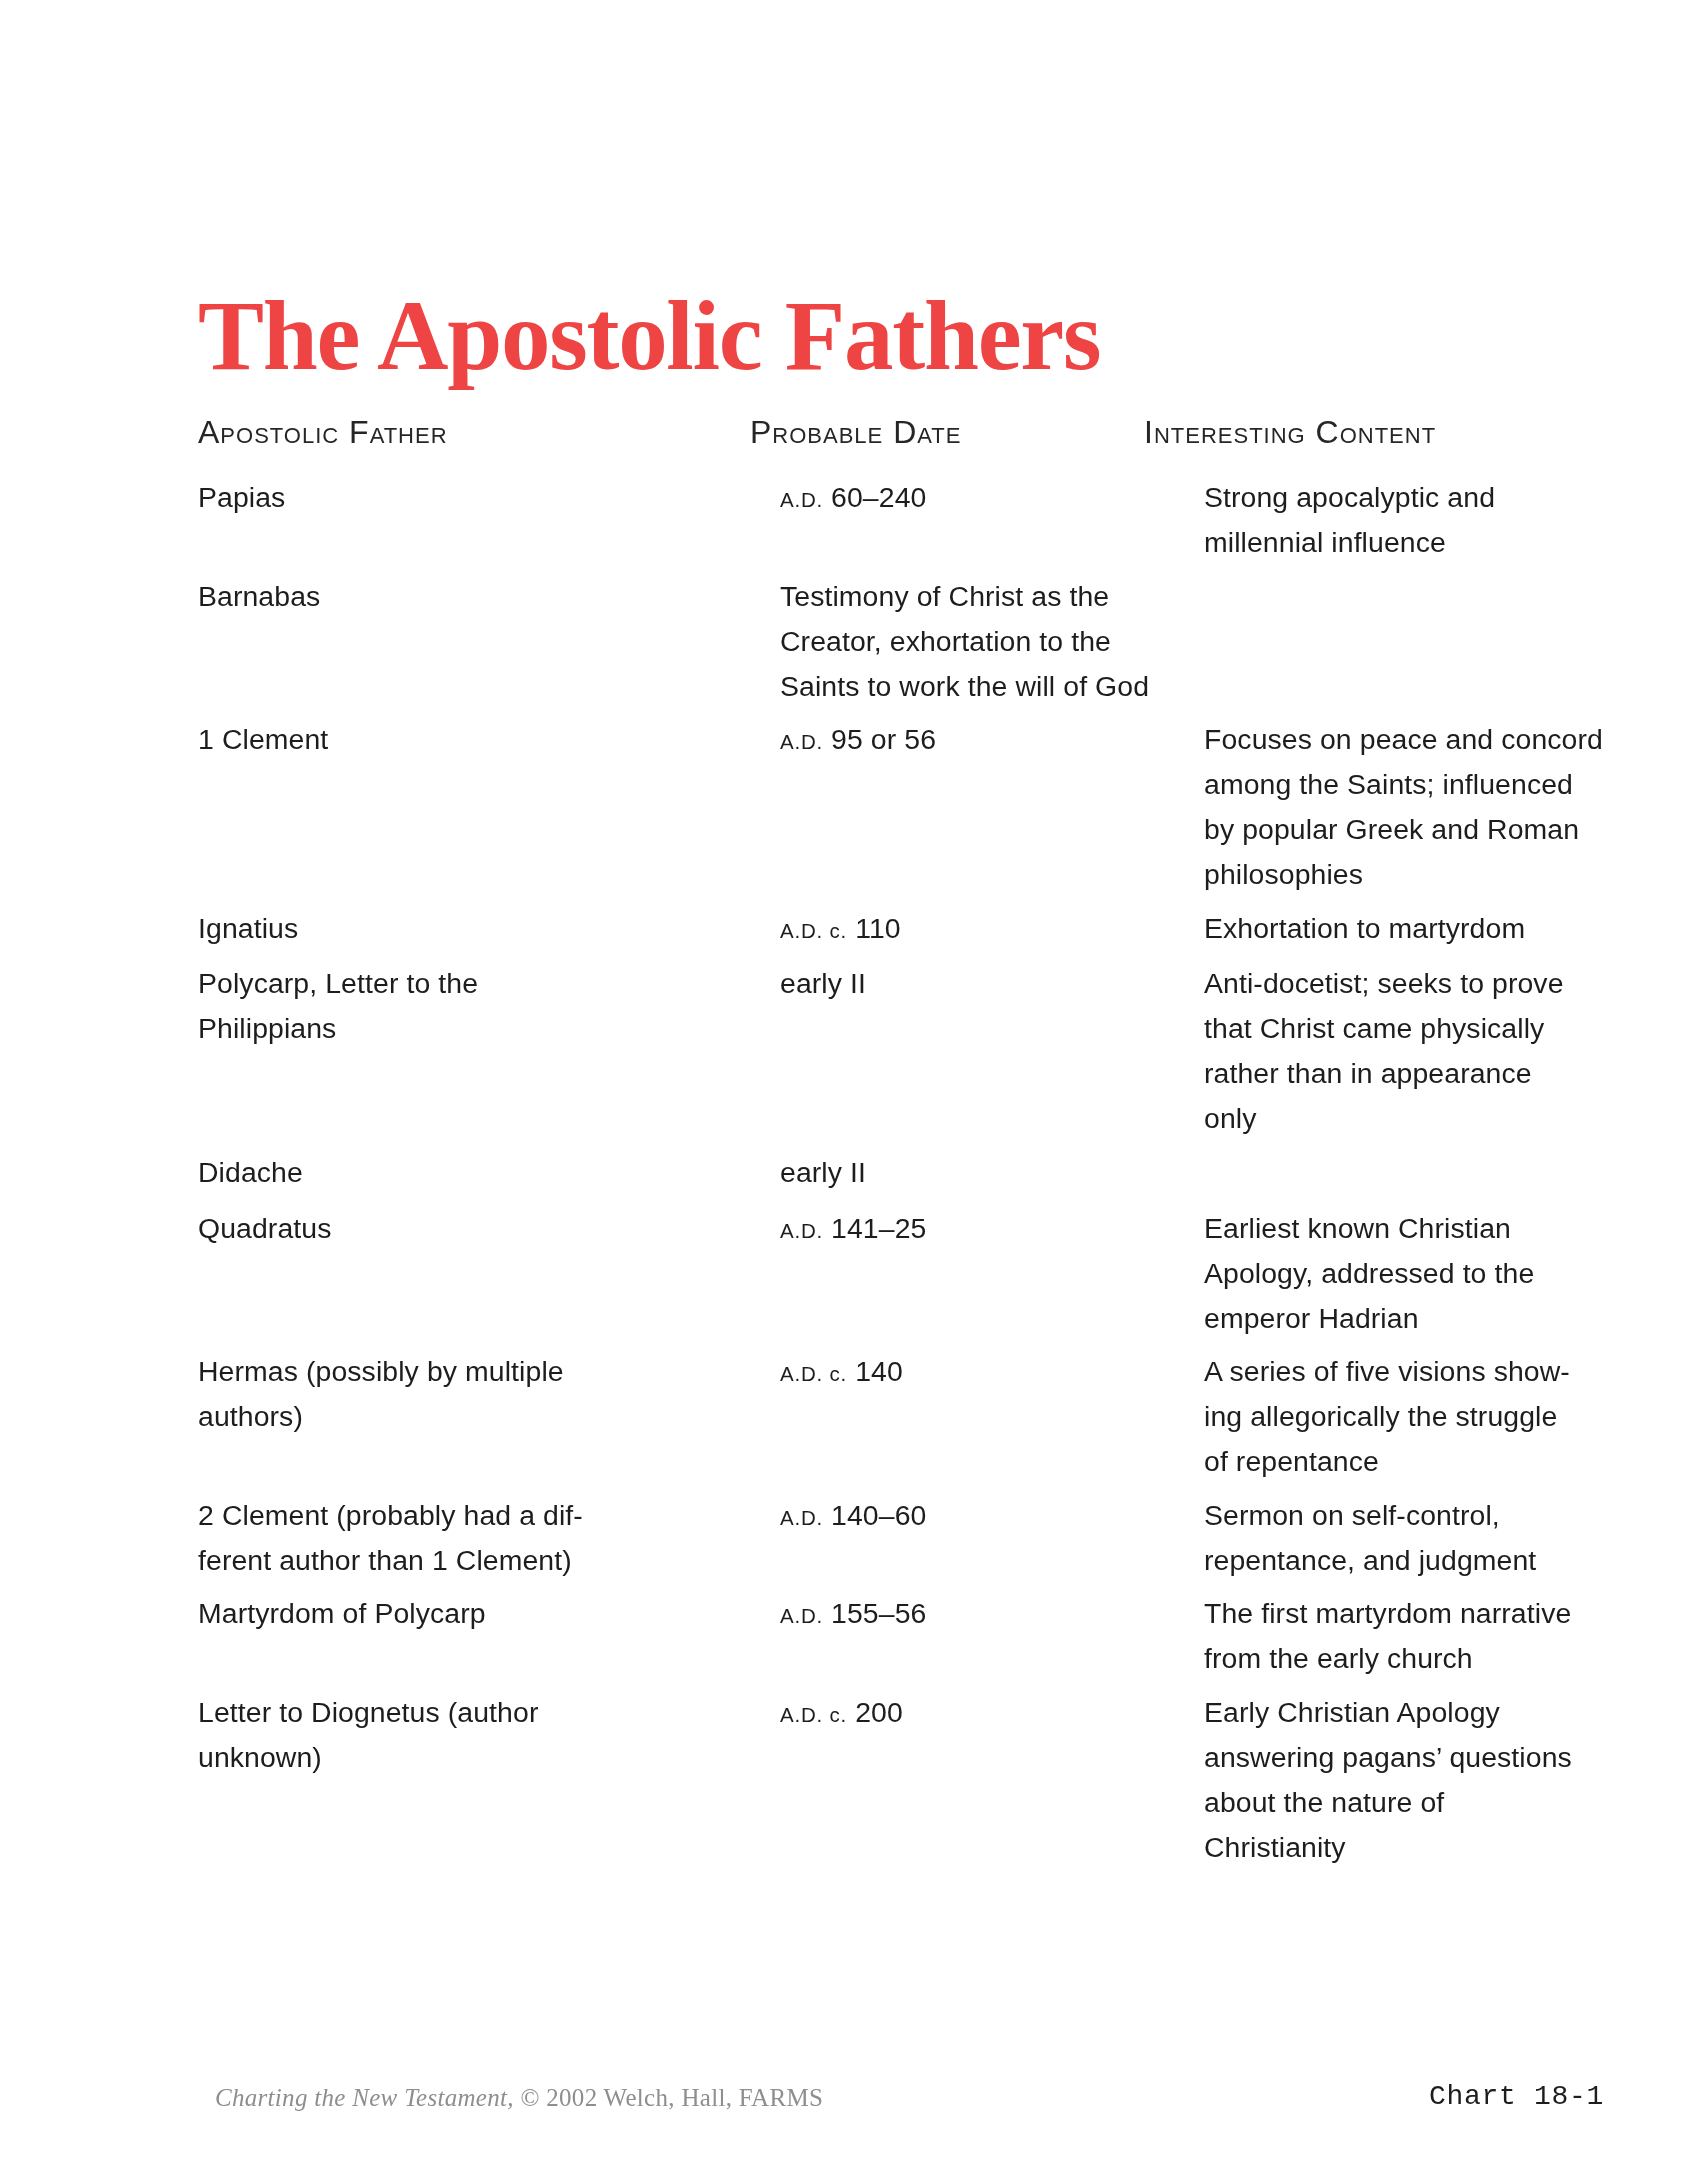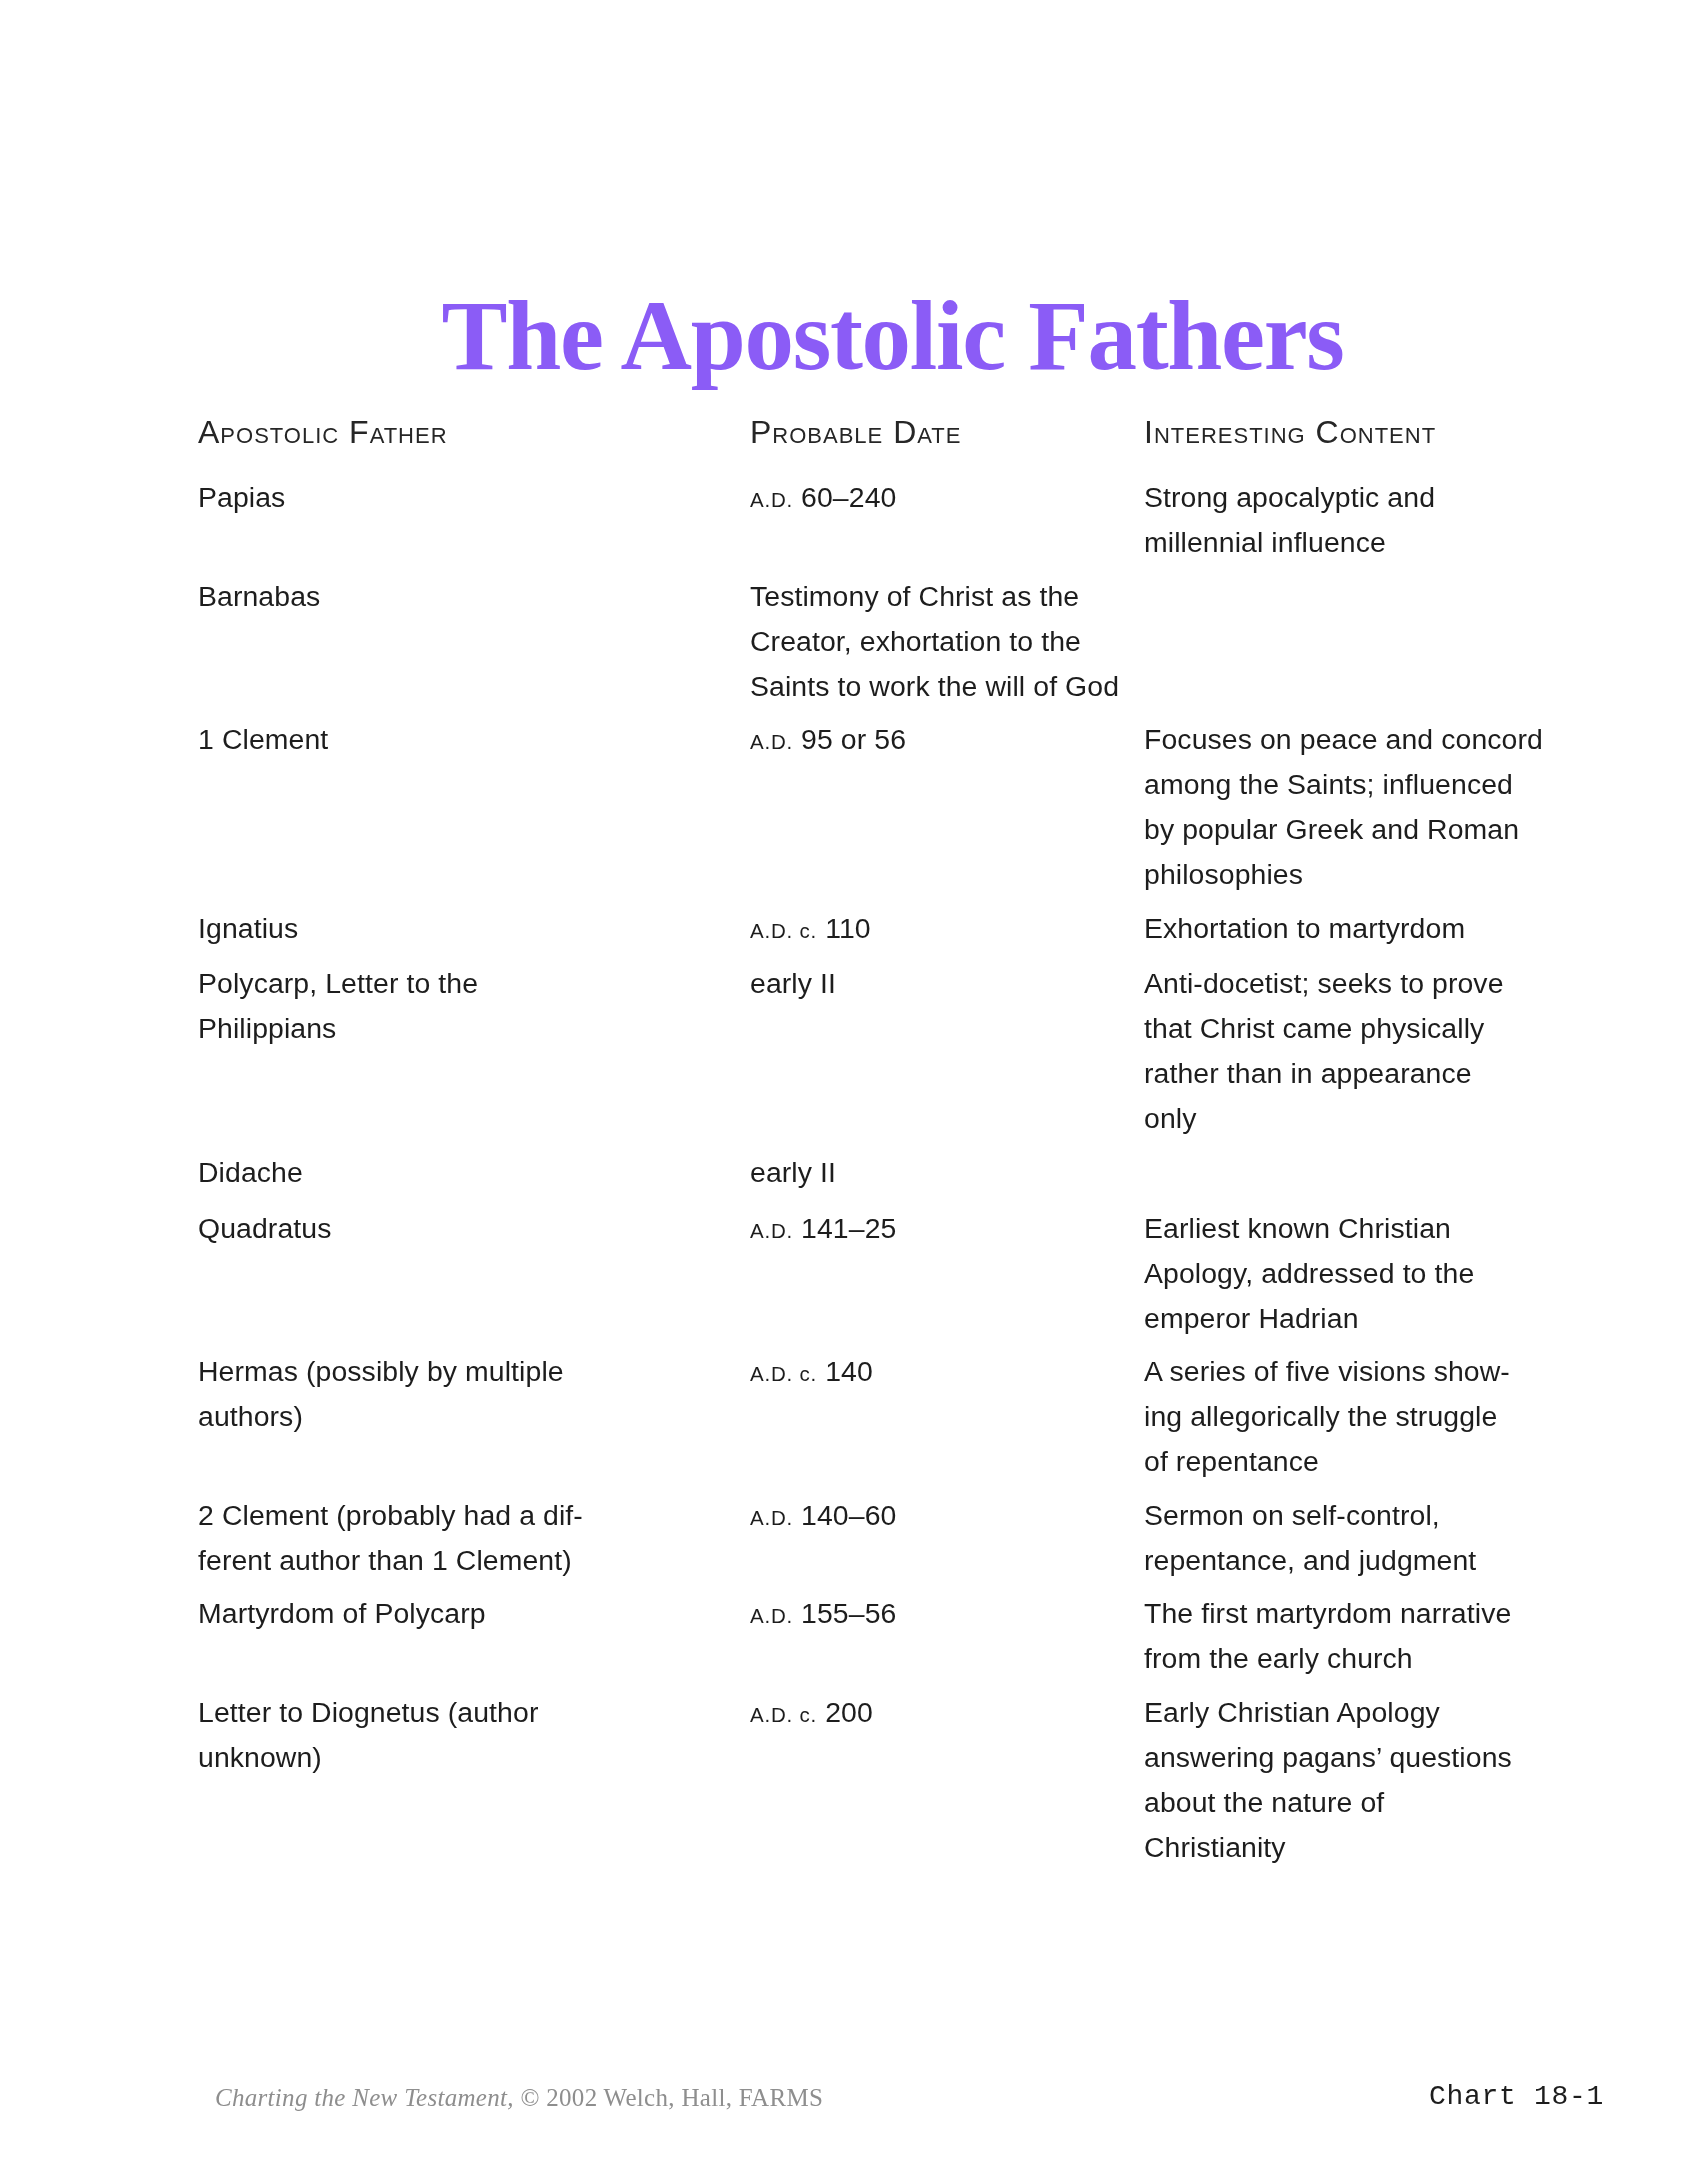--- a/index.html
+++ b/index.html
@@ -20,27 +20,26 @@
     left: 198px;
     top: 0;
     width: 1389px;
     height: 2183px;
   }
   .doc-title {
     position: absolute;
     top: 213px;
     left: 0;
     width: 100%;
-    text-align: center;
     font-family: "Liberation Serif", serif;
     font-weight: bold;
     font-size: 99px;
     line-height: 1.15;
     letter-spacing: -1.3px;
-    color: #8b5cf6;
+    color: #ef4444;
     white-space: nowrap;
   }
   .af-table {
     position: absolute;
     top: 414px;
     left: 0;
     width: 1389px;
   }
   .trow {
     display: grid;
@@ -51,20 +50,21 @@
   }
   .hcell {
     font-variant: small-caps;
     font-size: 32px;
     line-height: 37px;
     letter-spacing: 1px;
     color: #262626;
   }
   .data-row {
     margin-bottom: 8.6px;
+    gap: 30px;
   }
   .cell {
     font-size: 28.4px;
     line-height: 45px;
     letter-spacing: 0.1px;
     color: #1d1d1d;
   }
   .father-cell, .content-cell {
     white-space: pre-line;
   }

